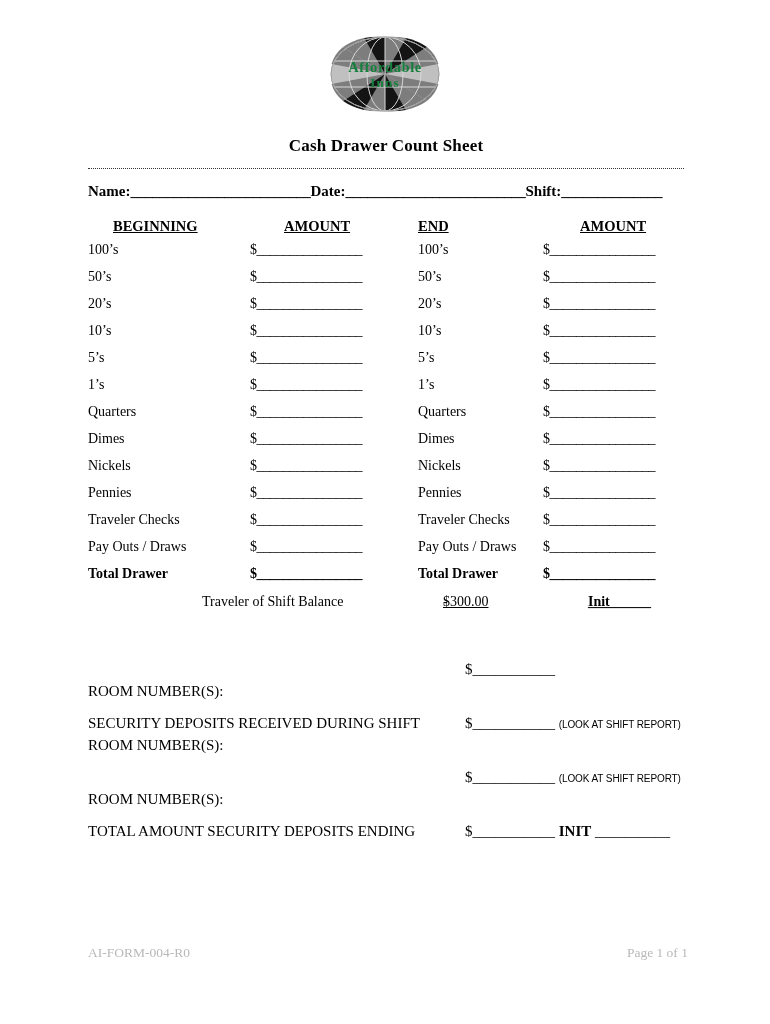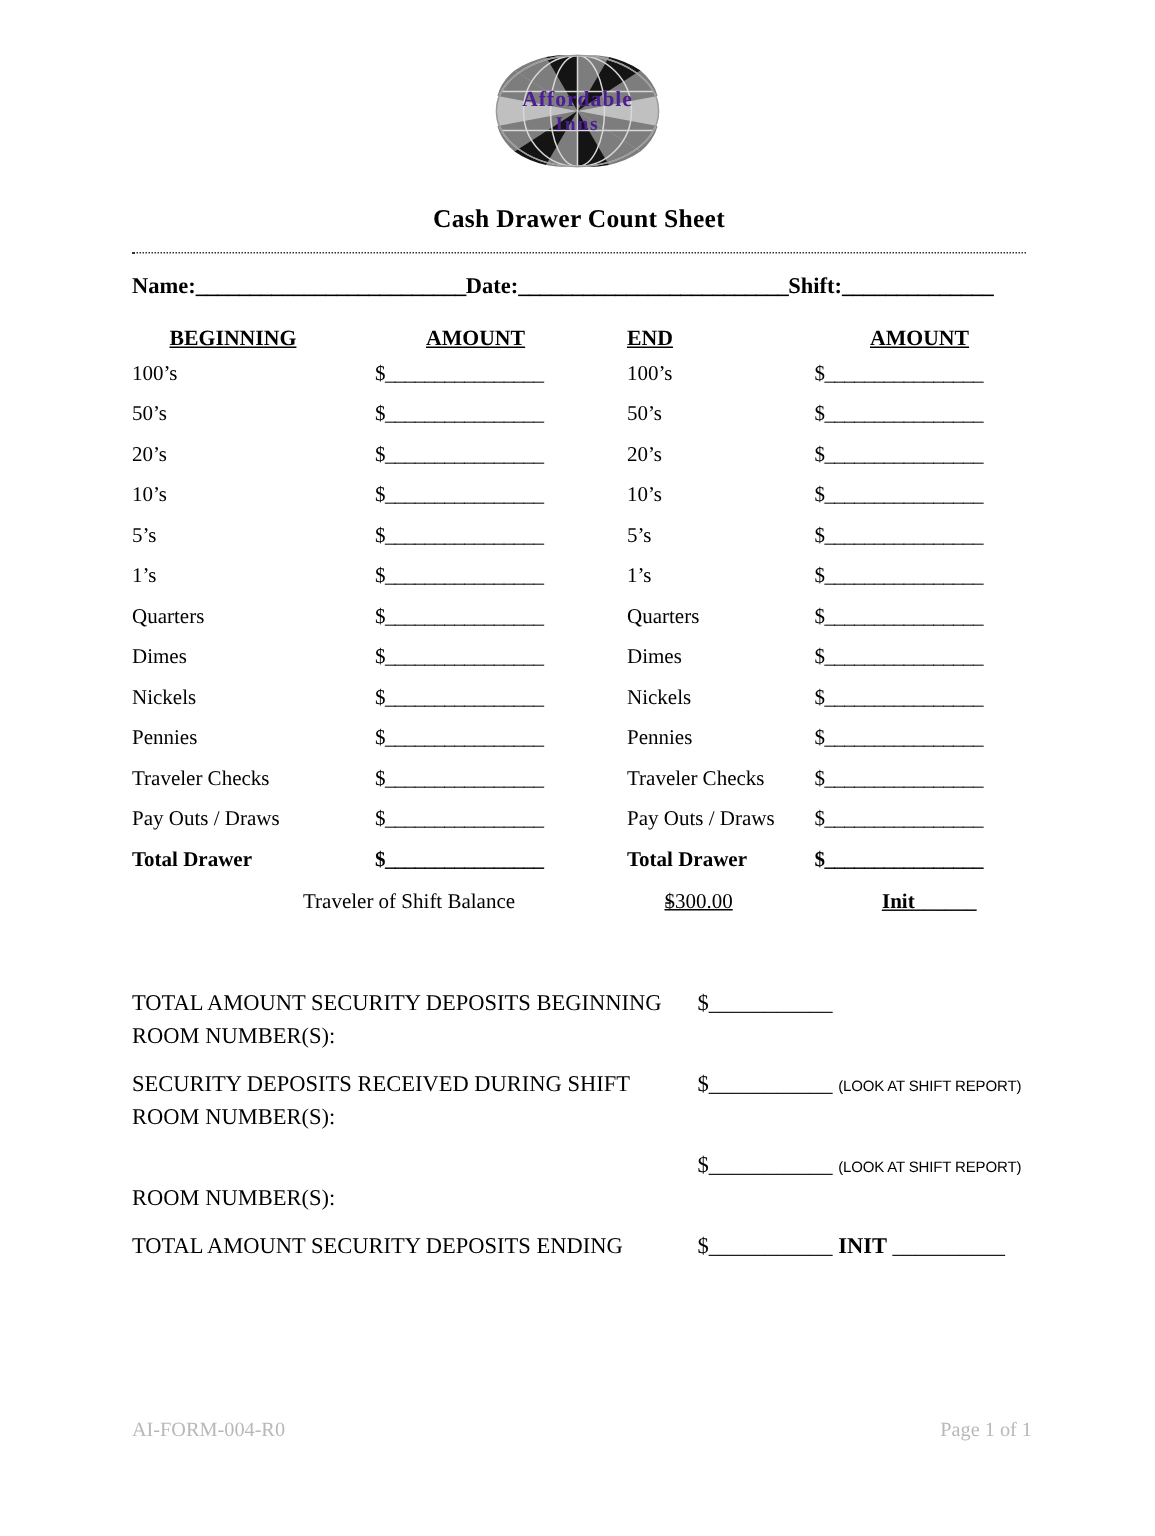--- a/index.html
+++ b/index.html
@@ -39,21 +39,21 @@
   }
   .logo svg { display: block; }
   .logo-text {
     position: absolute;
     left: 0; right: 0;
     top: 50%;
     transform: translateY(-50%);
     text-align: center;
     font-family: "Liberation Serif", "DejaVu Serif", serif;
     font-weight: bold;
-    color: #4c1d95;
+    color: #15803d;
     line-height: 1.0;
     pointer-events: none;
   }
   .logo-text .l1 { display:block; font-size: 14.5px; letter-spacing: 0.6px; }
   .logo-text .l2 { display:block; font-size: 13px; letter-spacing: 1.2px; margin-top:1px; }
 
   
   .title {
     position: absolute;
     left: 88px;
@@ -334,21 +334,20 @@
     <span class="b-value"><span>- </span><u>$300.00</u></span>
     <span class="b-init">
         <span>Init</span>
         <span>_________</span>
       </span>
   </div>
 
 
   <div class="secblock sec-1">
     <div class="secrow">
-      <span class="txt">TOTAL AMOUNT SECURITY DEPOSITS BEGINNING</span>
       <span class="amt"><span>$___________</span></span>
     </div>
     <div class="secrow">
       <span class="txt">ROOM NUMBER(S):</span>
     </div>
   </div>
 
   <div class="secblock sec-2">
     <div class="secrow">
       <span class="txt">SECURITY DEPOSITS RECEIVED DURING SHIFT</span>

